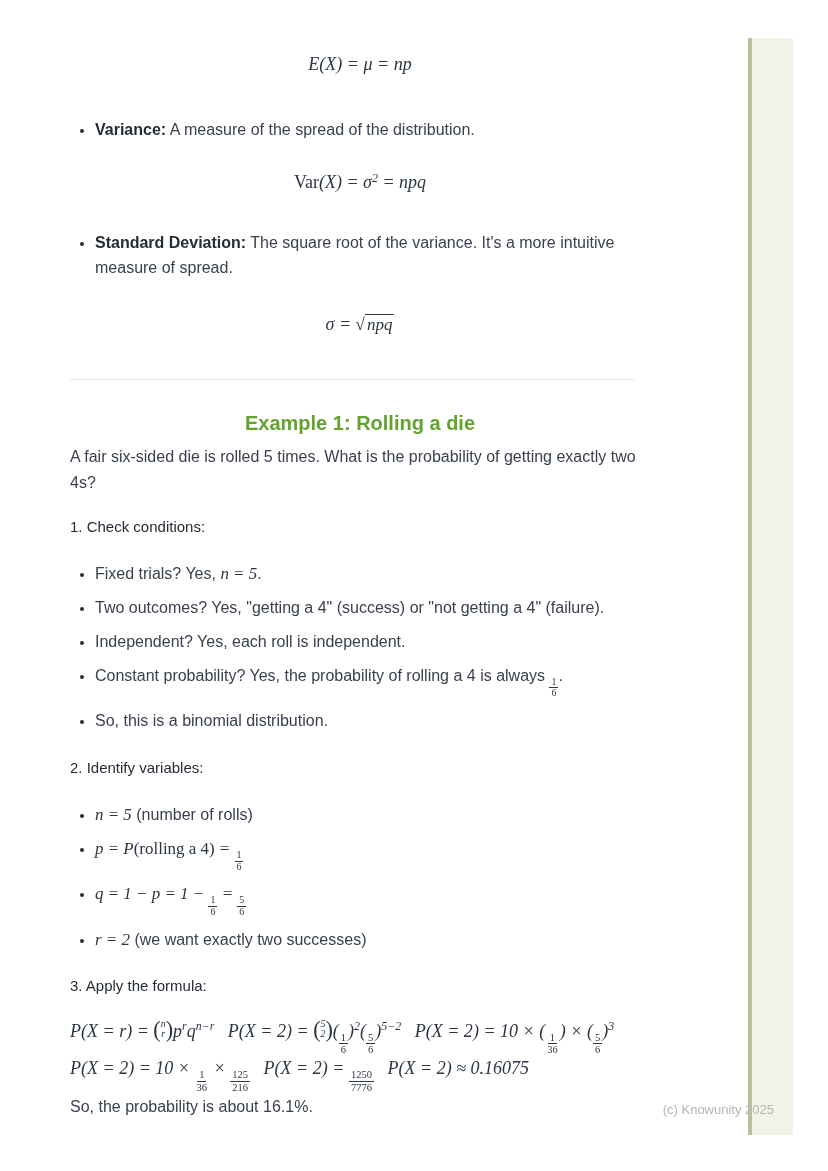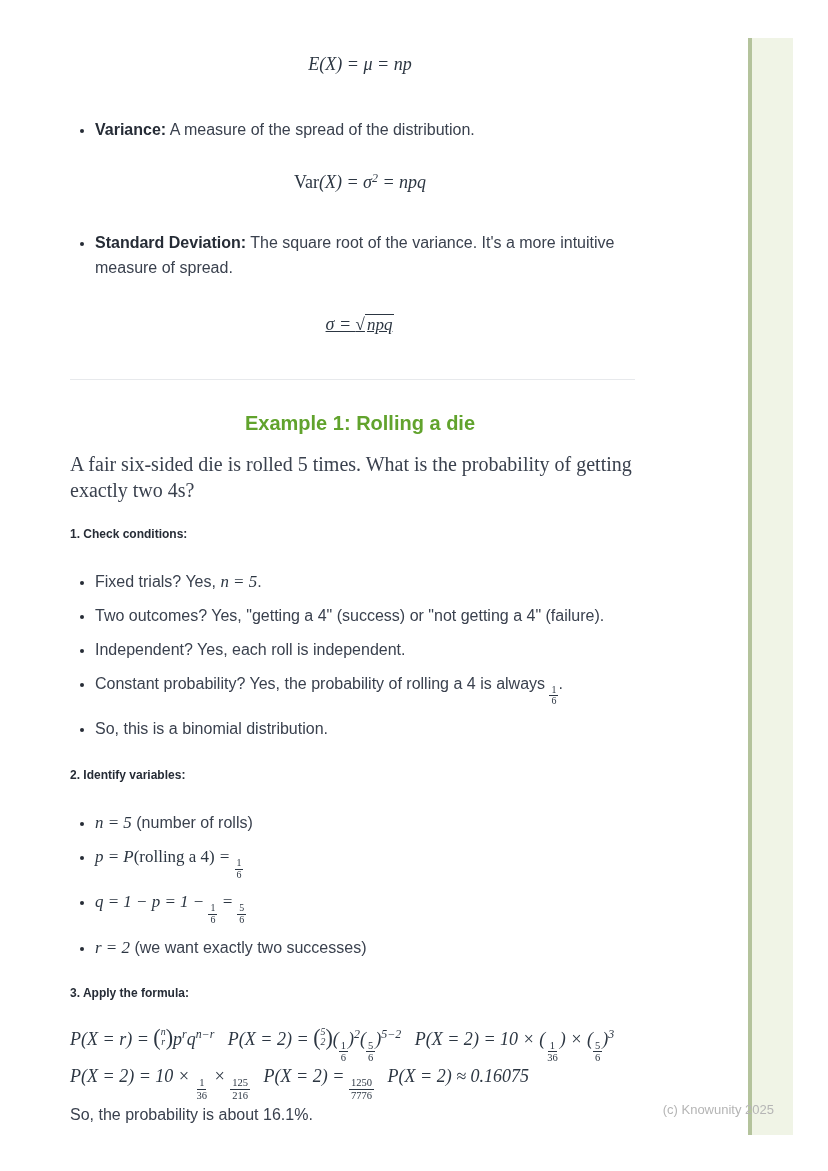--- a/index.html
+++ b/index.html
@@ -19,21 +19,21 @@
     overflow:hidden;
   }
   .content{position:absolute;left:70px;top:0;width:580px;}
 
   
   .formula{
     text-align:center;font-size:17px;line-height:24px;color:var(--math-text);
   }
   .formula-mean{margin-top:52px;}
   .formula-variance{margin-top:28px;}
-  .formula-sd{margin-top:32px;text-decoration:underline;}
+  .formula-sd{margin-top:32px;}
 
   
   .seg-s{font-family:"Liberation Sans",sans-serif;}
   .seg-b{font-family:"Liberation Sans",sans-serif;font-weight:700;color:var(--strong-text);}
   .seg-m{font-family:"Liberation Serif",serif;font-style:italic;color:var(--math-text);font-size:1.06em;}
   .seg-rm{font-family:"Liberation Serif",serif;font-style:normal;color:var(--math-text);font-size:1.06em;}
   .seg-sup{
     font-family:"Liberation Serif",serif;font-style:italic;color:var(--math-text);
     font-size:0.70em;position:relative;top:-0.52em;
   }
@@ -68,22 +68,22 @@
   h2.section-title{
     font-size:25px;line-height:30px;font-weight:700;color:var(--heading-green);
     margin:24px 0 0 0;letter-spacing:-0.2px;
   }
   h3.example-title{
     font-size:20px;line-height:25px;font-weight:700;color:var(--heading-green);
     margin:31px 0 0 0;
     text-align:center;
   }
   p{margin:0;}
-  .problem-text{margin-top:16px;font-size:20px;line-height:25.5px;font-family:Liberation Serif, serif;}
-  .step-label{margin-top:21px;font-size:12px;line-height:21px;font-weight:700;color:var(--strong-text);}
+  .problem-text{margin-top:8px;font-size:16px;line-height:25.5px;}
+  .step-label{margin-top:21px;font-size:15px;line-height:21px;font-weight:400;color:var(--strong-text);}
   .step-label-2{margin-top:24px;}
   .step-label-3{margin-top:23px;}
   .math-para{margin-top:22px;font-size:17px;line-height:26px;color:var(--math-text);}
   .conclusion{font-size:16px;line-height:25px;margin-top:1px;}
 
   
   .edge-bar-line{position:absolute;left:748px;top:38px;width:4px;height:1097px;background:var(--accent-bar-line);}
   .edge-bar-fill{position:absolute;left:752px;top:38px;width:41px;height:1097px;background:var(--accent-bar-fill);}
 
   .copyright{

